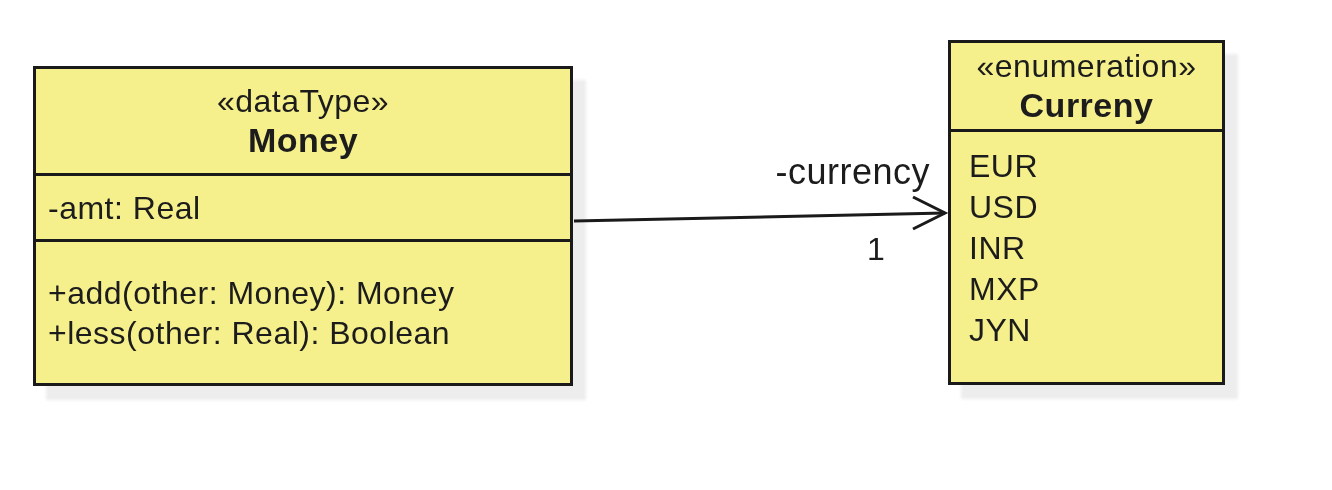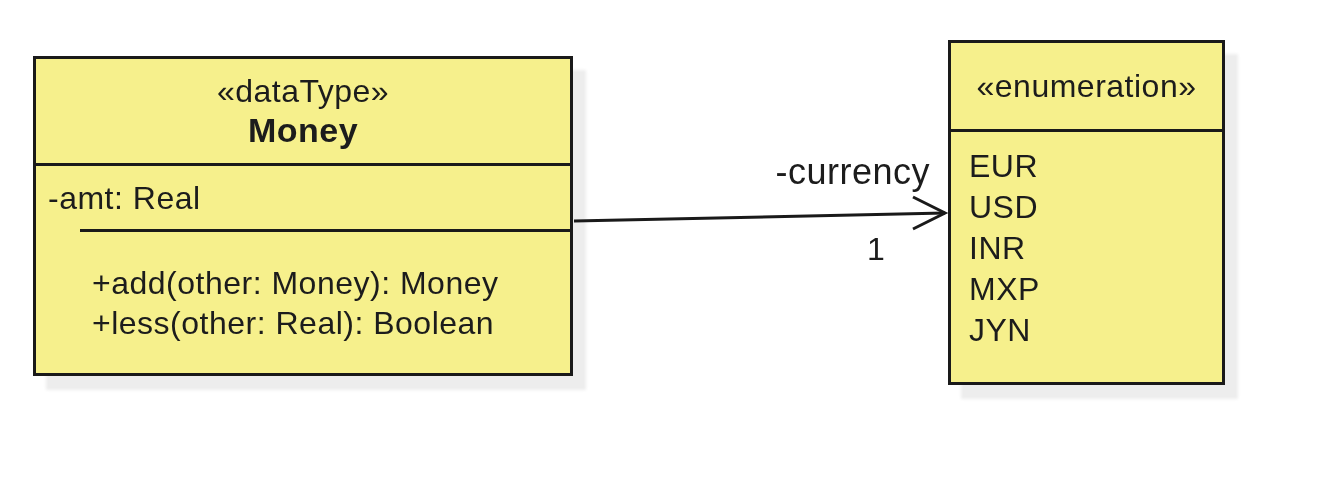--- a/index.html
+++ b/index.html
@@ -14,21 +14,21 @@
   }
   .uml-node {
     position: absolute;
     box-sizing: border-box;
     background: var(--node-fill, #F6F08C);
     border: 3px solid var(--node-border, #1a1a1a);
     box-shadow: 13px 14px 3px var(--shadow, #ededed);
     display: flex;
     flex-direction: column;
   }
-  .money-box { left: 33px; top: 56px; width: 540px; height: 320px; }
+  .money-box { left: 33px; top: 66px; width: 540px; height: 320px; }
   .enum-box  { left: 948px; top: 40px; width: 277px; height: 345px; }
   .header {
     display: flex;
     flex-direction: column;
     align-items: center;
     justify-content: center;
     flex: 0 0 auto;
   }
   .money-box .header { height: 104px; }
   .enum-box  .header { height: 86px; }
@@ -37,21 +37,20 @@
   .compartment { border-top: 3px solid var(--node-border, #1a1a1a); box-sizing: border-box; }
   .attrs {
     height: 66px;
     display: flex; flex-direction: column; justify-content: center;
     padding: 8px 12px;
   }
   .ops {
     flex: 1 1 auto;
     display: flex; flex-direction: column; justify-content: center;
     padding: 0 12px;
-    margin-left: 44px;
   }
   .member { font-size: 32px; line-height: 40px; letter-spacing: 0.5px; white-space: nowrap; }
   .literals { flex: 1 1 auto; padding: 14px 18px 12px 18px; }
   .literal { font-size: 32px; line-height: 41px; letter-spacing: 0.5px; white-space: nowrap; }
   .assoc-svg { position: absolute; left: 0; top: 0; width: 1332px; height: 490px; }
   .assoc-svg line, .assoc-svg polyline {
     stroke: var(--node-border, #1a1a1a);
     stroke-width: 3;
     fill: none;
   }
@@ -91,20 +90,21 @@
   <svg class="assoc-svg" viewBox="0 0 1332 490" aria-hidden="true">
     <line x1="574" y1="221" x2="945" y2="213"></line>
     <polyline points="913,197 945,213 913,229"></polyline>
   </svg>
   <div class="assoc-label">-currency</div>
   <div class="assoc-mult">1</div>
 
   <div class="uml-node enum-box">
     <div class="header">
       <div class="stereotype">«enumeration»</div>
+      <div class="node-name">Curreny</div>
     </div>
     <div class="compartment literals">
       <div class="literal">EUR</div>
       <div class="literal">USD</div>
       <div class="literal">INR</div>
       <div class="literal">MXP</div>
       <div class="literal">JYN</div>
     </div>
   </div>
 

